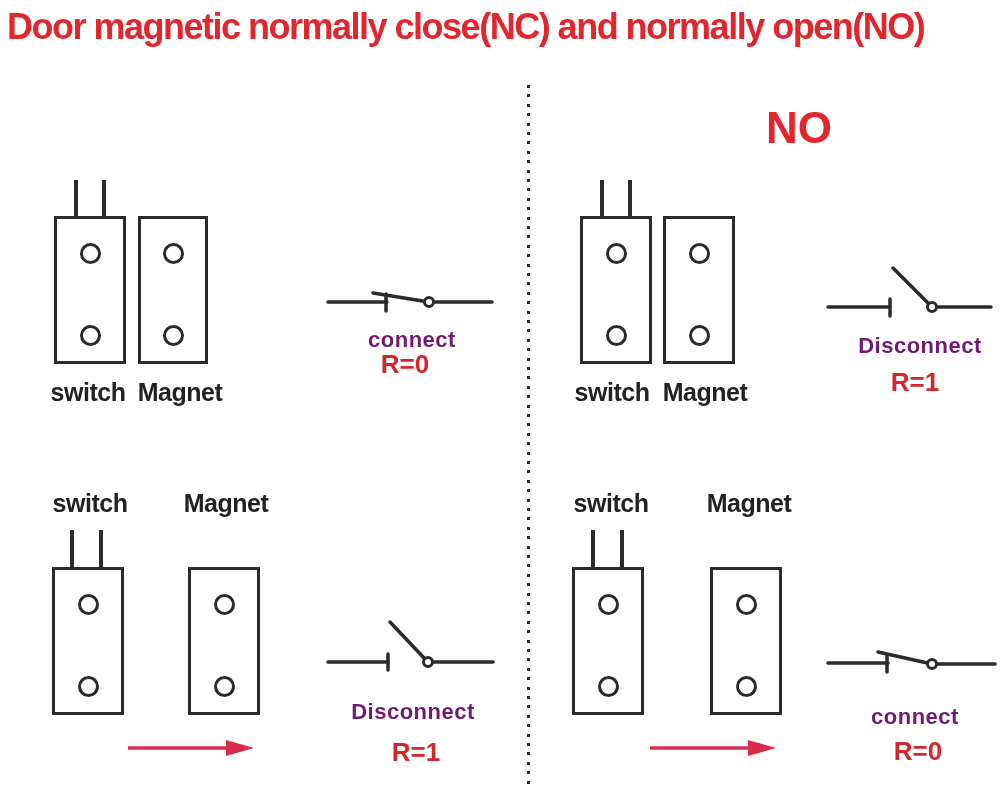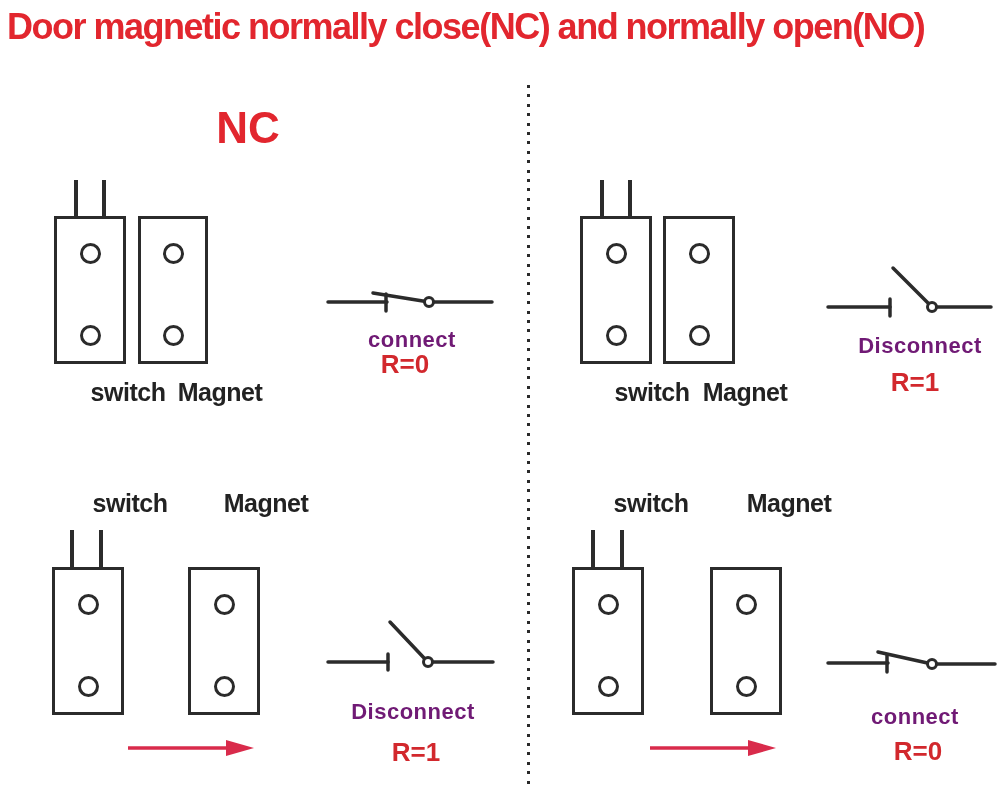--- a/index.html
+++ b/index.html
@@ -27,21 +27,21 @@
   .hole{
     position:absolute;left:50%;width:15px;height:15px;margin-left:-10px;
     border:3px solid #2b2b2b;border-radius:50%;background:#ffffff;
   }
   .hole.top{top:24px}
   .hole.bot{top:106px}
   .wire{position:absolute;width:4px;background:#2b2b2b;}
   .dev-label{
     position:absolute;transform:translateX(-50%);
     font-size:25px;font-weight:700;letter-spacing:-0.5px;
-    color:#222222;white-space:nowrap;margin-left:40px;
+    color:#222222;white-space:nowrap;
   }
   .status{
     position:absolute;transform:translateX(-50%);
     font-size:22px;font-weight:700;letter-spacing:0.5px;
     color:#701a75;white-space:nowrap;
   }
   .rval{
     position:absolute;transform:translateX(-50%);
     font-size:26px;font-weight:700;color:#d2282d;white-space:nowrap;
   }
@@ -52,21 +52,21 @@
 </style>
 </head>
 <body>
 
 <div class="canvas">
 
   <div class="title">Door magnetic normally close(NC) and normally open(NO)</div>
 
   <div class="divider"></div>
 
-  <div class="heading" style="left:248px;top:103px;">NC</div>
+  <div class="heading" style="left:799px;top:103px;">NO</div>
 
   <div class="wire" style="left:74px;top:180px;height:38px;"></div>
   <div class="wire" style="left:102px;top:180px;height:38px;"></div>
   <div class="device" style="left:54px;top:216px;">
     <span class="hole top"></span>
     <span class="hole bot"></span>
   </div>
   <div class="device" style="left:138px;top:216px;width:64px;">
     <span class="hole top"></span>
     <span class="hole bot"></span>

